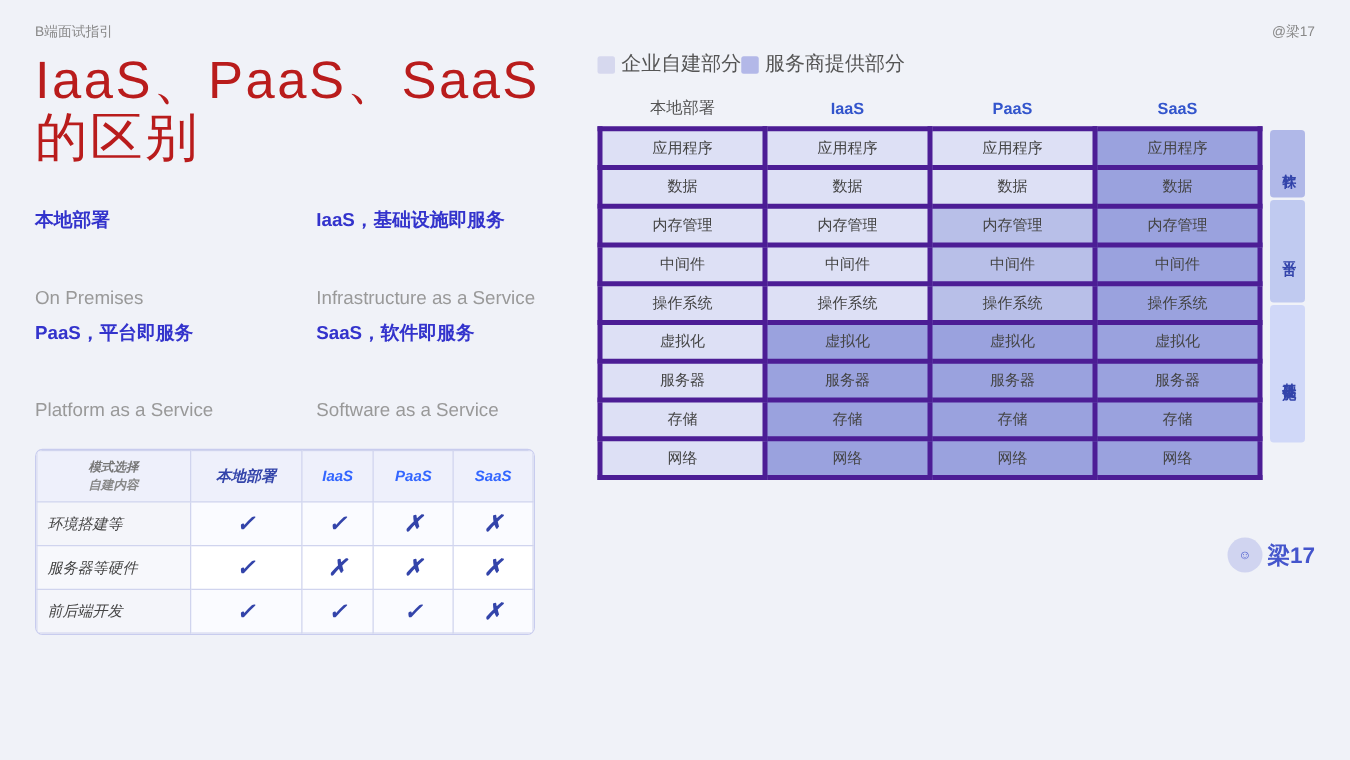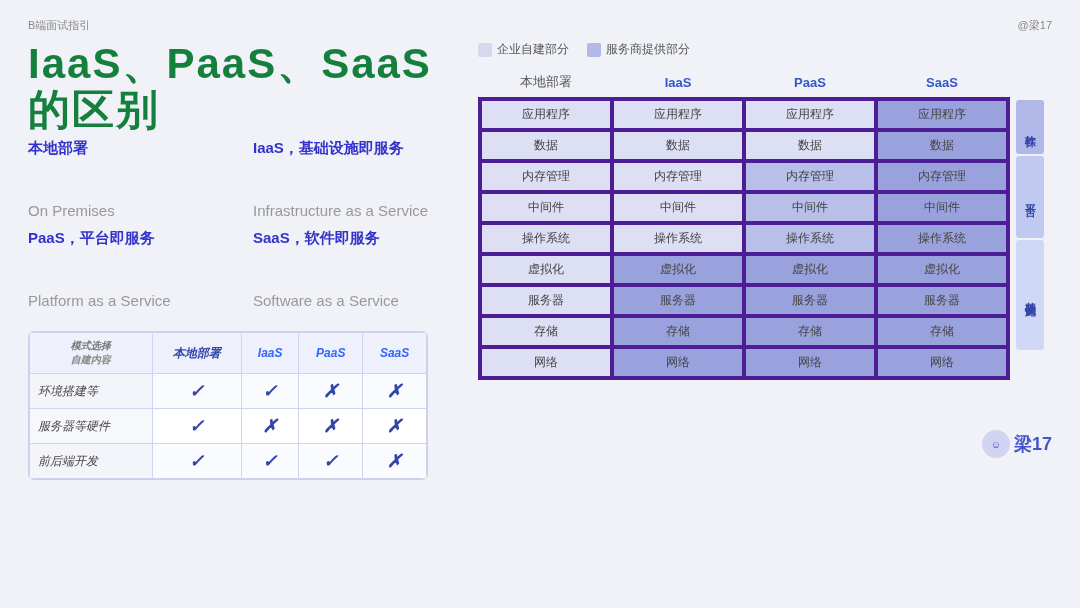--- a/index.html
+++ b/index.html
@@ -37,25 +37,25 @@
       gap: 20px;
       margin-top: 4px;
     }
     
     .left-panel {
       width: 430px;
       flex-shrink: 0;
     }
     .main-title {
       font-size: 42px;
-      font-weight: 700;
-      color: #15803d;
+      font-weight: 400;
+      color: #b91c1c;
       letter-spacing: 2px;
       line-height: 1.1;
-      margin-bottom: 6px;
+      margin-bottom: 34px;
     }
     .definitions {
       display: grid;
       grid-template-columns: 1fr 1fr;
       gap: 10px 20px;
       margin-bottom: 22px;
     }
     .def-item {}
     .def-title {
       font-size: 15px;
@@ -111,24 +111,23 @@
     .cmp-table tbody tr:nth-child(odd) td { background: #fafbff; }
     .cmp-table tbody tr:nth-child(odd) td:first-child { background: #f4f5fa; }
 
     
     .right-panel {
       flex: 1;
       position: relative;
     }
     .legend {
       display: flex;
-      gap: 18px;
       margin-bottom: 10px;
       align-items: center;
-      font-size: 12px;
+      font-size: 16px;
       color: #555;
     }
     .legend-item {
       display: flex;
       align-items: center;
       gap: 5px;
     }
     .legend-box {
       width: 14px;
       height: 14px;

